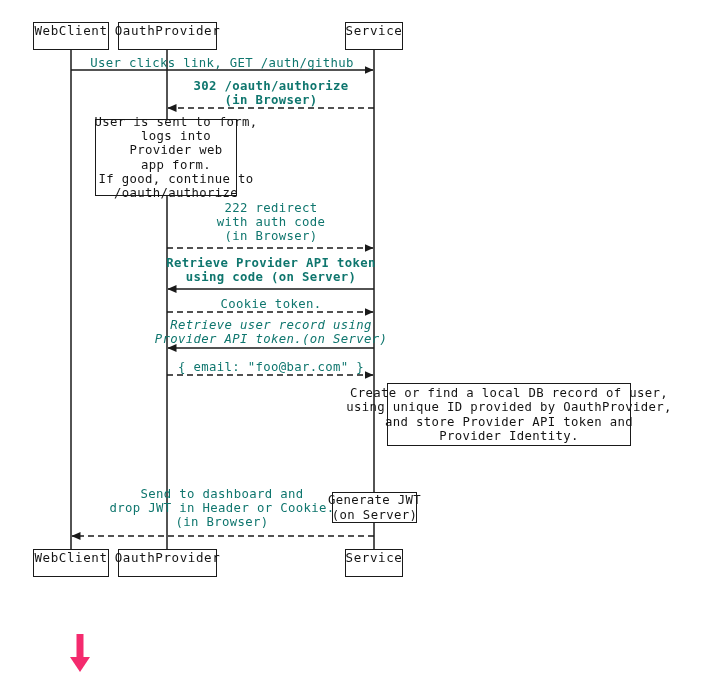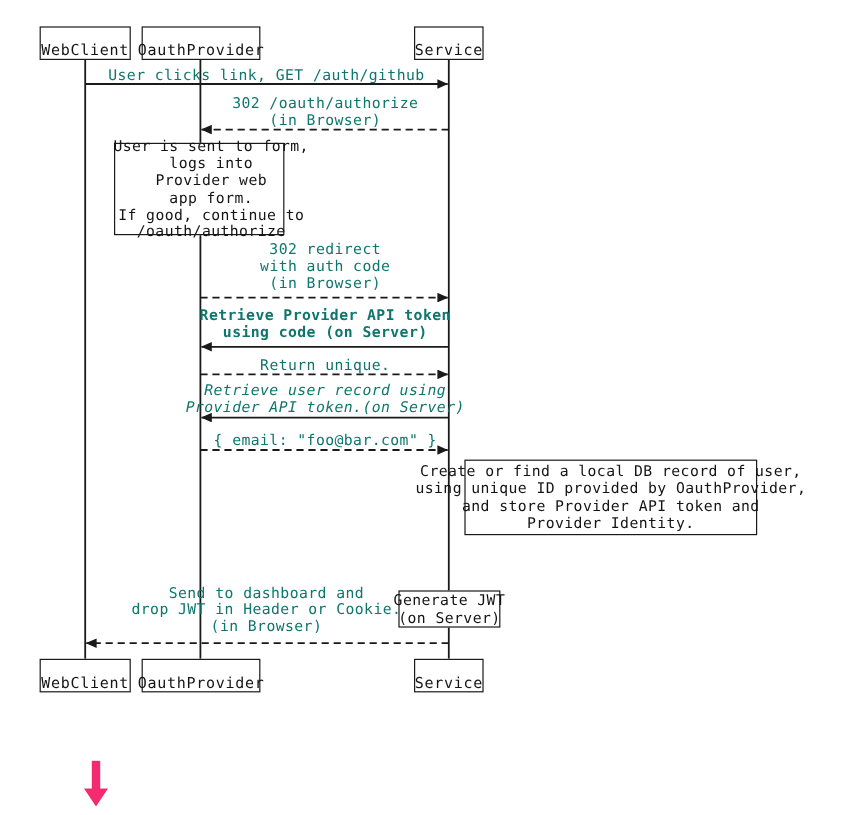--- a/index.html
+++ b/index.html
@@ -23,21 +23,21 @@
     top: 0;
     width: 722px;
     height: 679px;
   }
   .lifeline-box {
     position: absolute;
     border: 1.6px solid #1a1a1a;
     background: #ffffff;
     box-sizing: border-box;
     display: flex;
-    align-items: flex-end;
+    align-items: flex-start;
     justify-content: center;
     color: #141414;
     font-size: 12.5px;
     letter-spacing: 0.6px;
     white-space: nowrap;
     font-family: "DejaVu Sans Mono", "Liberation Mono", monospace;
   }
   .note-box {
     position: absolute;
     border: 1.6px solid #1a1a1a;
@@ -135,28 +135,28 @@
 /oauth/authorize</div></div>
       <div class="note-box" style="left: 387px; top: 383px; width: 244px; height: 63px;"><div>Create or find a local DB record of user,
 using unique ID provided by OauthProvider,
 and store Provider API token and
 Provider Identity.</div></div>
       <div class="note-box" style="left: 332px; top: 456px; width: 85px; height: 31px; margin-top: 36px;"><div>Generate JWT
 (on Server)</div></div>
     </div>
   <div id="labels-layer">
       <div class="msg-label" style="left: 222px; top: 56px;">User clicks link, GET /auth/github</div>
-      <div class="msg-label" style="left: 271px; top: 79px;">302 /oauth/authorize
+      <div class="msg-label" style="left: 271px; top: 79px; font-weight: bold;">302 /oauth/authorize
 (in Browser)</div>
-      <div class="msg-label" style="left: 271px; top: 201px;">302 redirect
+      <div class="msg-label" style="left: 271px; top: 201px;">222 redirect
 with auth code
 (in Browser)</div>
       <div class="msg-label" style="left: 271px; top: 256px; font-weight: bold;">Retrieve Provider API token
 using code (on Server)</div>
-      <div class="msg-label" style="left: 271px; top: 297px;">Return unique.</div>
+      <div class="msg-label" style="left: 271px; top: 297px;">Cookie token.</div>
       <div class="msg-label" style="left: 271px; top: 318px; font-style: italic;">Retrieve user record using
 Provider API token.(on Server)</div>
       <div class="msg-label" style="left: 271px; top: 360px;">{ email: "foo@bar.com" }</div>
       <div class="msg-label" style="left: 222px; top: 487px;">Send to dashboard and
 drop JWT in Header or Cookie.
 (in Browser)</div>
     </div>
 
 </div>
 

